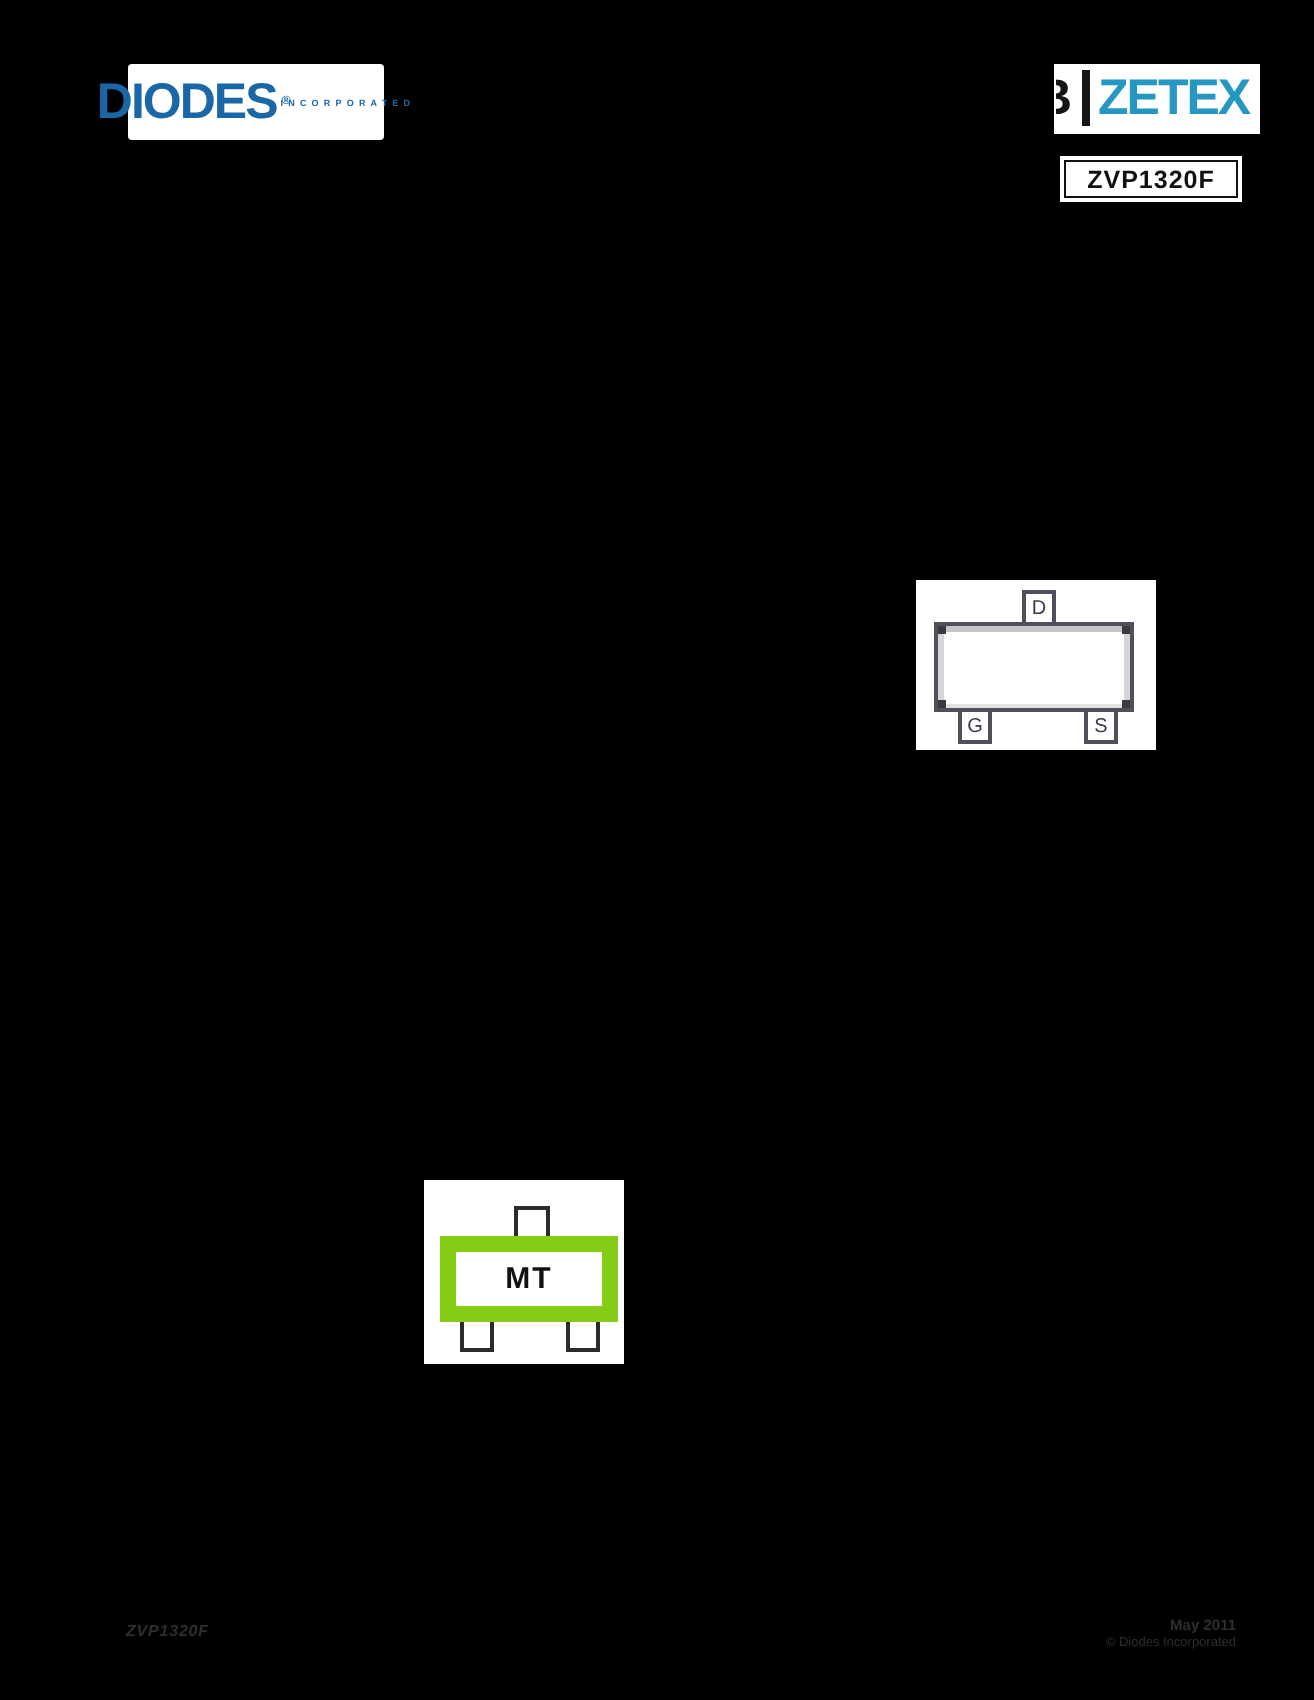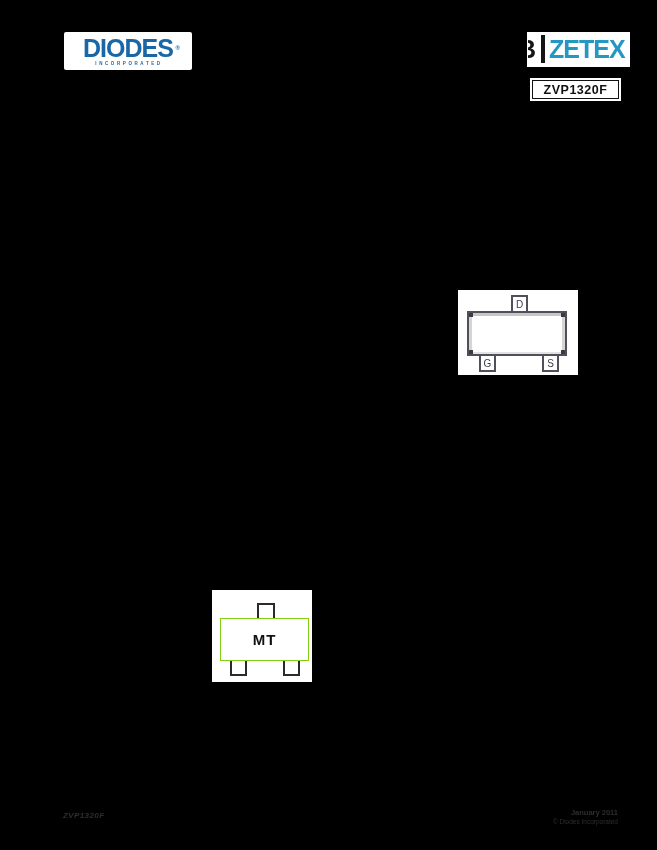--- a/index.html
+++ b/index.html
@@ -4,21 +4,21 @@
 <style>
   html,body{margin:0;padding:0;background:#000;}
   #page{
     position:relative;width:657px;height:850px;background:#000;overflow:hidden;
     font-family:"Liberation Sans", sans-serif;
   }
   
   .diodes-box{
     position:absolute;left:64px;top:32px;width:128px;height:38px;
     background:#fff;border-radius:2px;
-    display:flex;flex-direction:column;align-items:center;justify-content:center;
+    display:flex;flex-direction:row;align-items:center;justify-content:center;
   }
   .diodes-word{
     position:relative;font-weight:bold;font-size:25px;line-height:23px;
     letter-spacing:-1px;color:#1a67a8;font-family:"Liberation Sans", sans-serif;
   }
   .diodes-reg{
     position:absolute;right:-7px;bottom:0;font-size:6px;letter-spacing:0;
     color:#1a67a8;font-weight:bold;
   }
   .diodes-sub{
@@ -73,21 +73,21 @@
   
   .mark-box{position:absolute;left:212px;top:590px;width:100px;height:92px;background:#fff;}
   .m-pin{
     position:absolute;background:#fff;border:2px solid #2b2b2b;box-sizing:border-box;z-index:1;
   }
   .m-pin-top{left:45px;top:13px;width:18px;height:17px;}
   .m-pin-bl{left:18px;top:69px;width:17px;height:17px;}
   .m-pin-br{left:71px;top:69px;width:17px;height:17px;}
   .m-body{
     position:absolute;left:8px;top:28px;width:89px;height:43px;background:#fff;
-    border:1px solid #84cc16;box-sizing:border-box;z-index:2;
+    border:8px solid #84cc16;box-sizing:border-box;z-index:2;
     display:flex;align-items:center;justify-content:center;
     font-size:15px;font-weight:bold;letter-spacing:1px;color:#111;
   }
   
   .footer-left{
     position:absolute;left:63px;top:811px;font-size:8px;font-weight:bold;font-style:italic;
     color:#2e2e2e;letter-spacing:.4px;
   }
   .footer-right{
     position:absolute;right:39px;top:809px;text-align:right;color:#2e2e2e;line-height:8px;
@@ -143,17 +143,17 @@
     <div class="m-pin m-pin-top"></div>
     <div class="m-body">
       <span>MT</span>
     </div>
     <div class="m-pin m-pin-bl"></div>
     <div class="m-pin m-pin-br"></div>
   </div>
 
   <div class="footer-left">ZVP1320F</div>
   <div class="footer-right">
-    <div class="footer-date">January 2011</div>
+    <div class="footer-date">May 2011</div>
     <div class="footer-copy">© Diodes Incorporated</div>
   </div>
 
 </div>
 
 </body></html>

